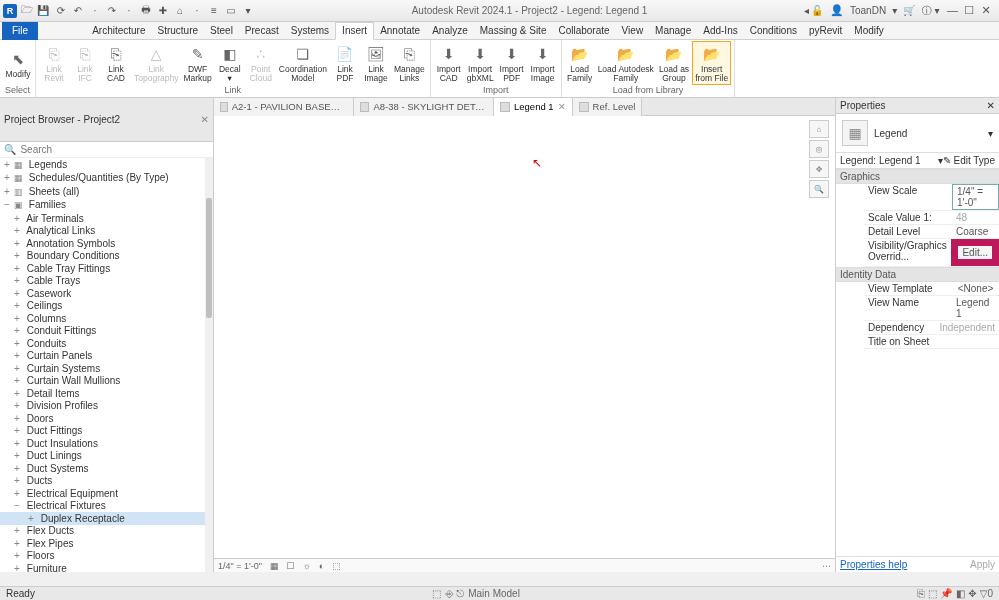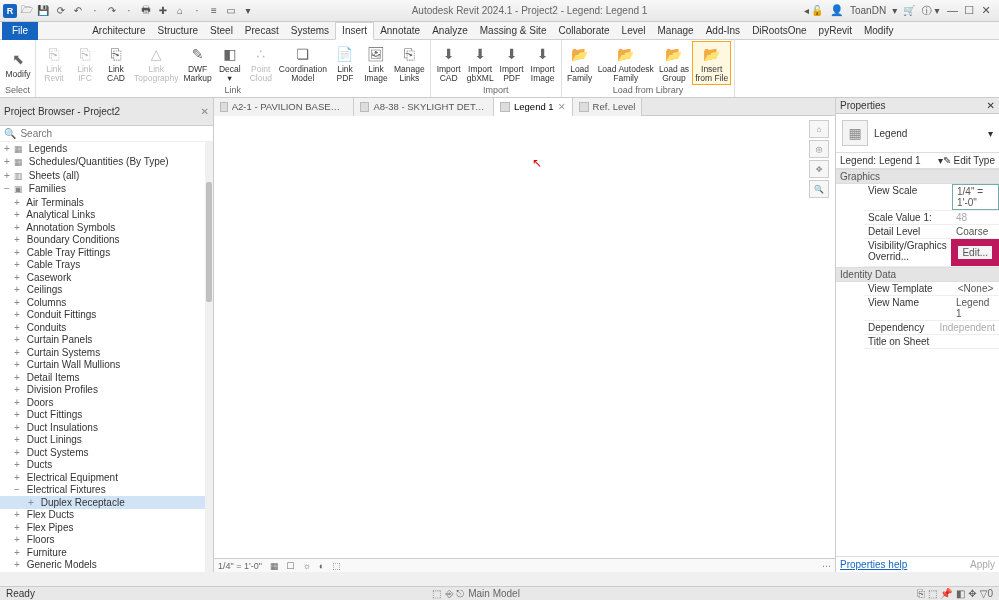--- a/index.html
+++ b/index.html
@@ -30,21 +30,21 @@
 .ribbon-btn .ico { width: 22px; height: 22px; display: flex; align-items: center; justify-content: center; font-size: 14px; color: #666; }
 .ribbon-btn .lbl { font-size: 8.5px; text-align: center; line-height: 1.05; color: #333; white-space: pre-line; }
 .ribbon-btn.disabled .lbl, .ribbon-btn.disabled .ico { color: #bbb; }
 .ribbon-btn.highlighted { border: 1px solid #f5a623; background: #fff8e1; }
 
 
 .main { display: flex; height: 474px; }
 
 
 .browser { width: 214px; background: #fff; border-right: 1px solid #ccc; display: flex; flex-direction: column; }
-.panel-header { background: #e8e8e8; border-bottom: 1px solid #ccc; padding: 8px 4px; font-size: 10px; display: flex; justify-content: space-between; align-items: center; }
+.panel-header { background: #e8e8e8; border-bottom: 1px solid #ccc; padding: 16px 4px; font-size: 10px; display: flex; justify-content: space-between; align-items: center; }
 .panel-header .close { color: #888; cursor: default; }
 .search-row { display: flex; align-items: center; padding: 2px 4px; border-bottom: 1px solid #eee; gap: 4px; }
 .search-row input { flex: 1; border: none; outline: none; font-size: 10px; color: #999; }
 .tree { flex: 1; overflow: hidden; position: relative; }
 .tree-scroll { position: absolute; right: 0; top: 0; width: 8px; height: 100%; background: #f0f0f0; }
 .tree-scroll .thumb { position: absolute; left: 1px; width: 6px; background: #c0c0c0; border-radius: 2px; }
 .tree ul { list-style: none; }
 .tree li { font-size: 10px; padding: 0.5px 0 0.5px 14px; white-space: nowrap; color: #333; line-height: 11.5px; }
 .tree li .toggler { display: inline-block; width: 10px; color: #888; }
 .tree li .ticon { display: inline-block; width: 12px; color: #888; font-size: 9px; }
@@ -137,24 +137,24 @@
       <div class="tab">Architecture</div>
       <div class="tab">Structure</div>
       <div class="tab">Steel</div>
       <div class="tab">Precast</div>
       <div class="tab">Systems</div>
       <div class="tab active">Insert</div>
       <div class="tab">Annotate</div>
       <div class="tab">Analyze</div>
       <div class="tab">Massing &amp; Site</div>
       <div class="tab">Collaborate</div>
-      <div class="tab">Level</div>
+      <div class="tab">View</div>
       <div class="tab">Manage</div>
       <div class="tab">Add-Ins</div>
-      <div class="tab">DiRootsOne</div>
+      <div class="tab">Conditions</div>
       <div class="tab">pyRevit</div>
       <div class="tab">Modify</div>
     </div>
 </div>
 
 <div class="ribbon">
   <div class="ribbon-group" style="width:36px">
     <div class="items">
       <div class="ribbon-btn">
         <div class="ico">⬉</div>

